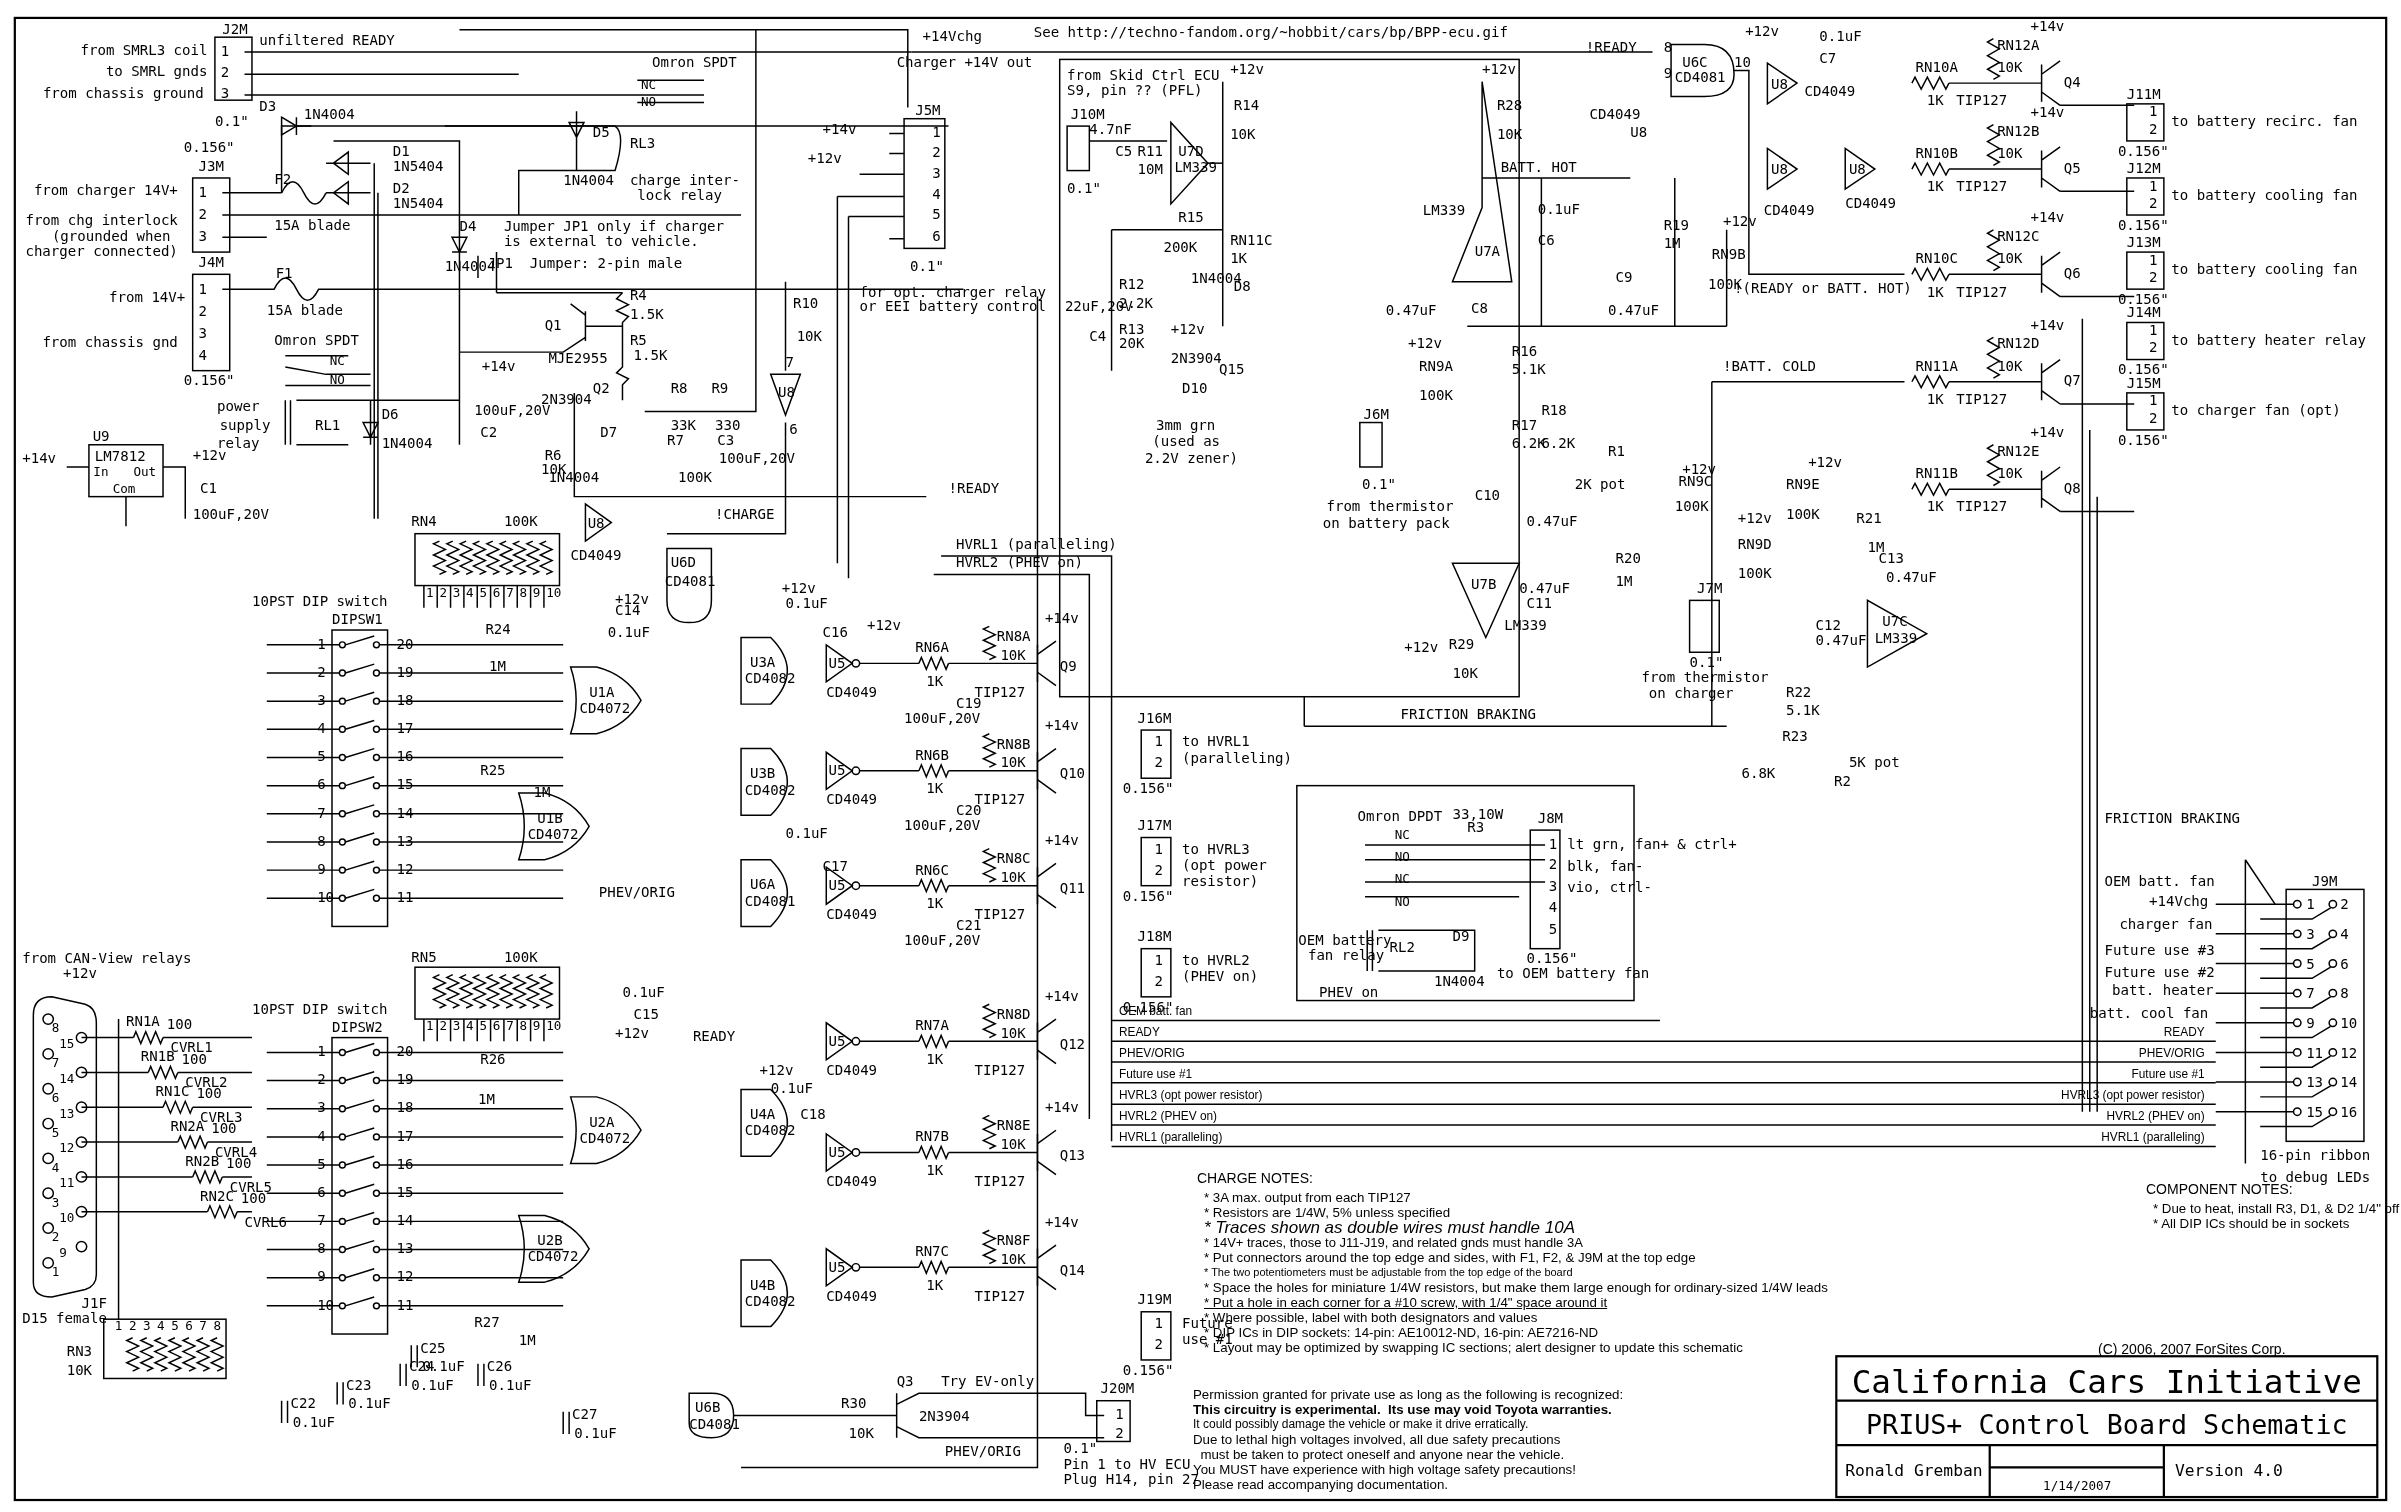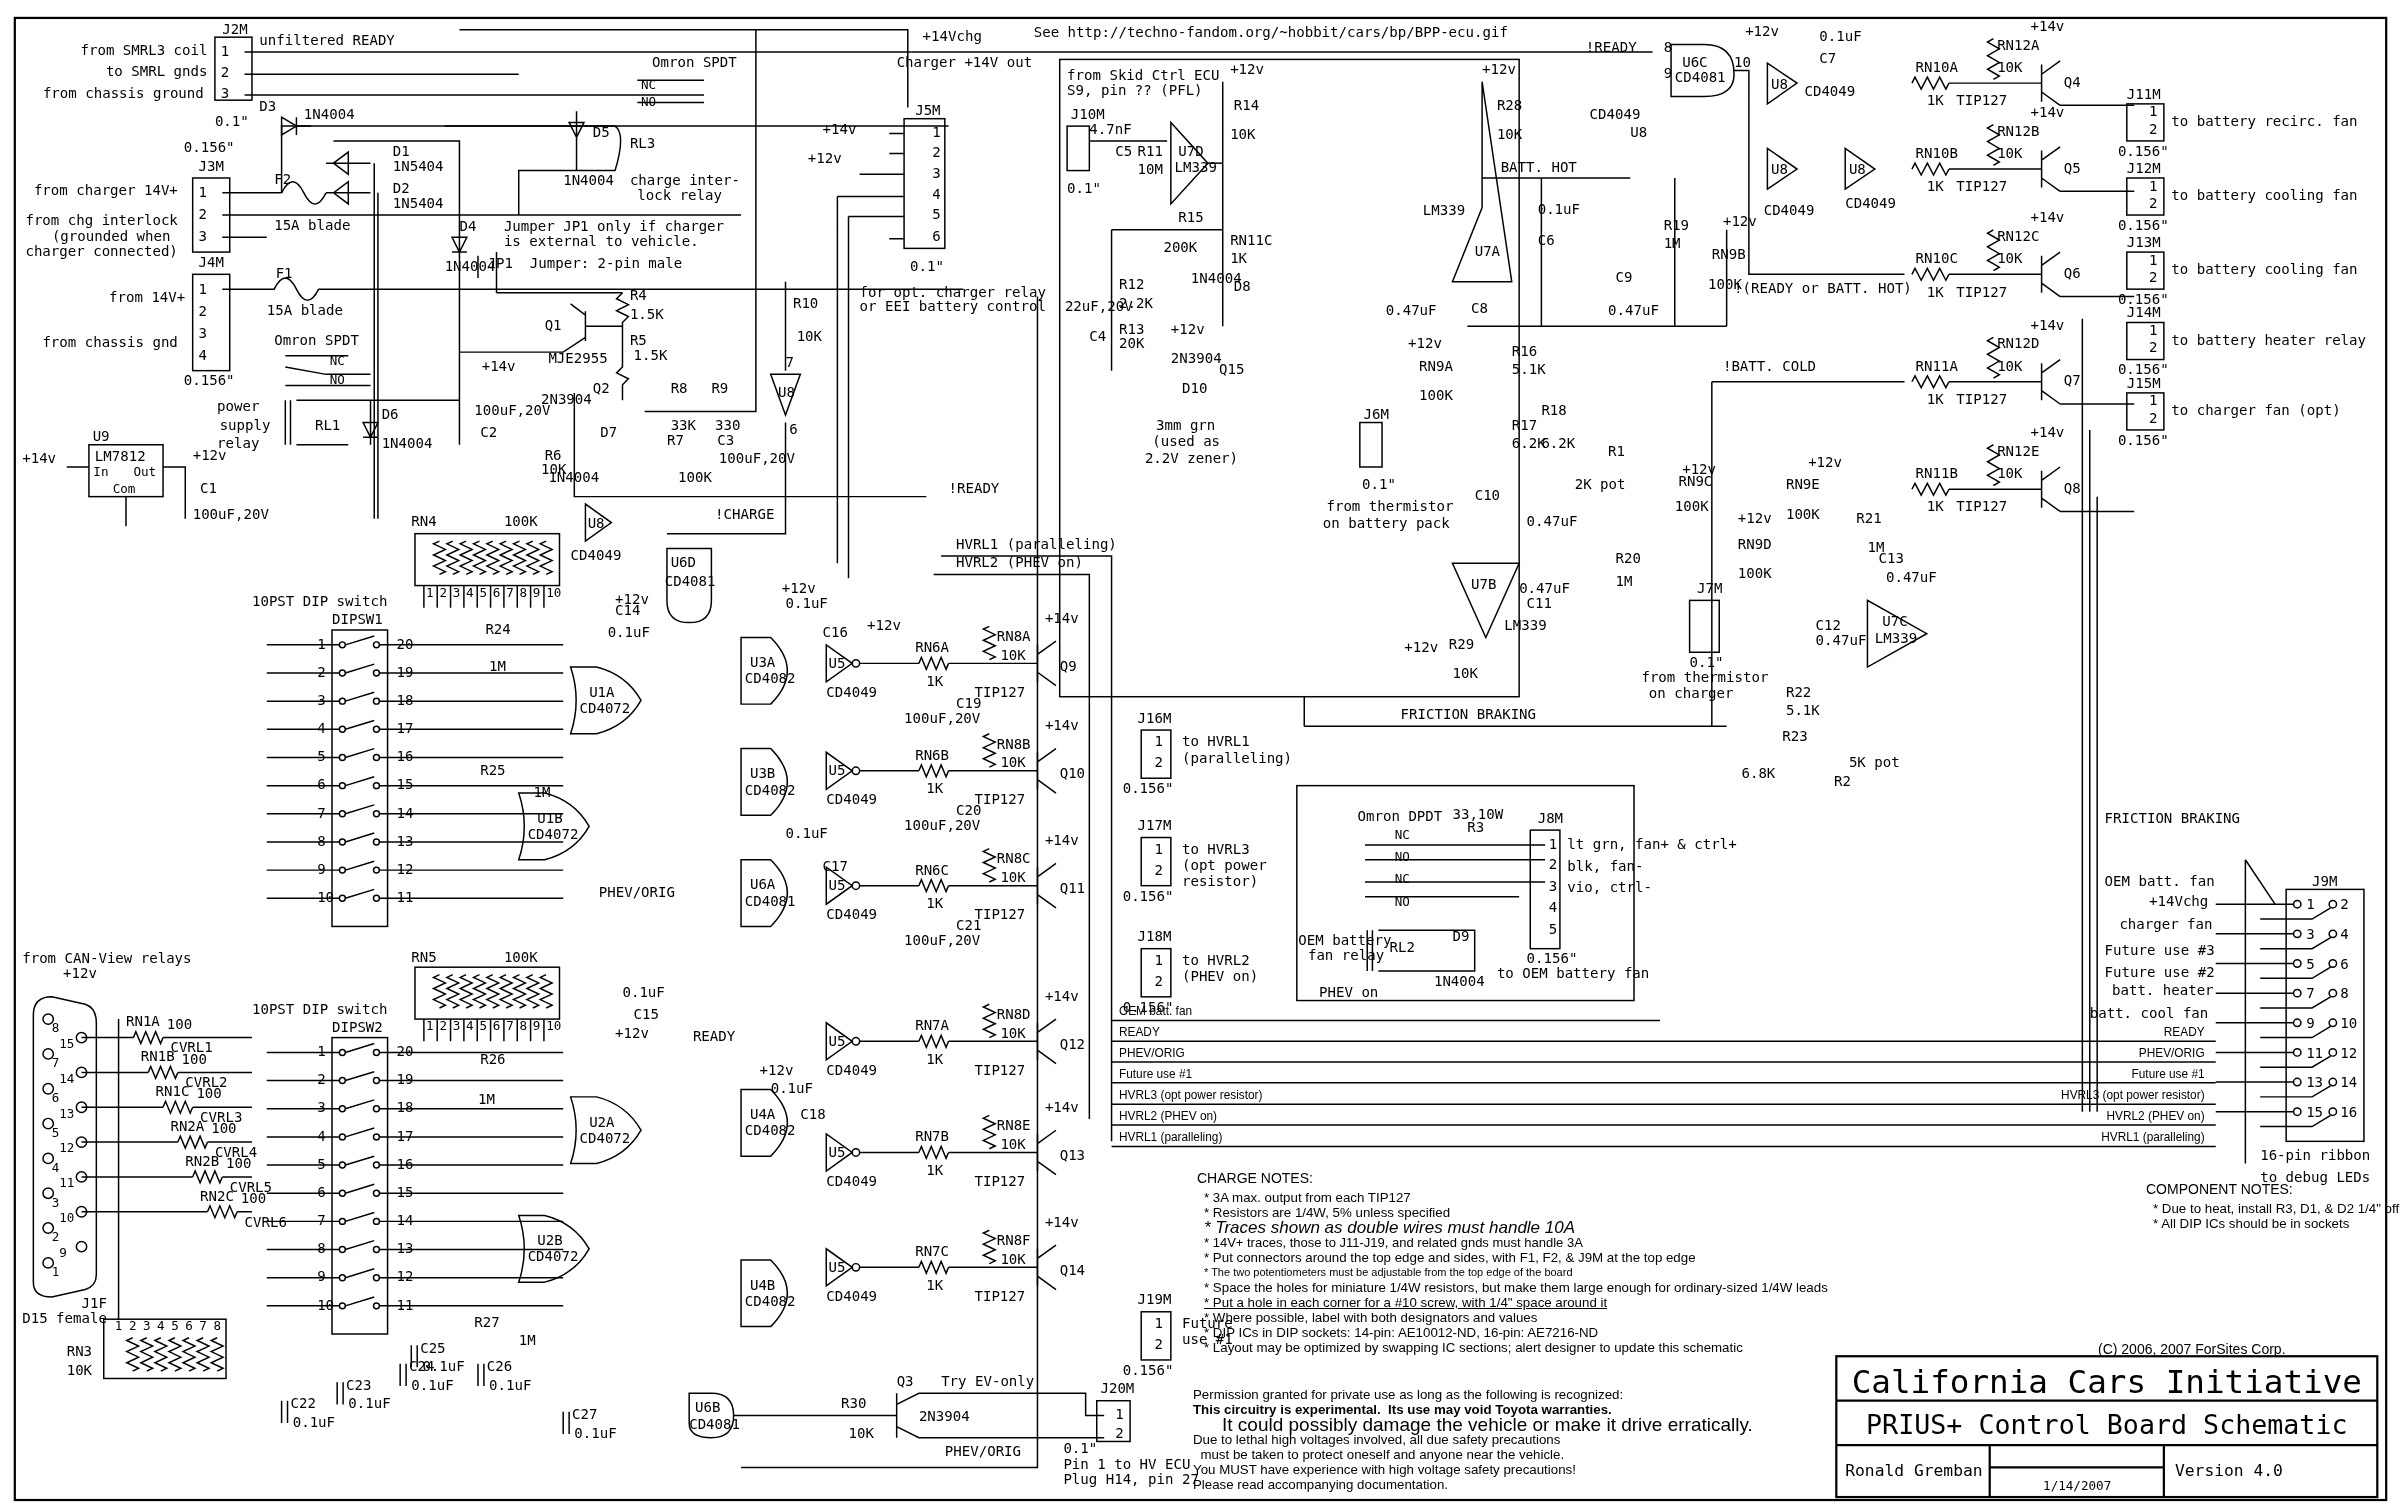--- a/index.html
+++ b/index.html
@@ -1186,19 +1186,19 @@
   </div>
 <div class="note" style="left:2146px;top:1178px;font-size:14px;">COMPONENT NOTES:</div>
 <div id="component-notes" style="position:absolute;left:2153px;top:1201px;">
     <div class="note" style="position: relative; line-height: 15px; font-size: 13.3px;">* Due to heat, install R3, D1, &amp; D2 1/4" off the board</div>
     <div class="note" style="position: relative; line-height: 15px; font-size: 13.3px;">* All DIP ICs should be in sockets</div>
   </div>
 <div class="note" style="left:2098px;top:1338px;font-size:14px;">(C) 2006, 2007 ForSites Corp.</div>
 <div id="permission" style="position:absolute;left:1193px;top:1387px;">
     <div class="note" style="position: relative; line-height: 15px; font-size: 13.3px;">Permission granted for private use as long as the following is recognized:</div>
     <div class="note" style="position: relative; line-height: 15px; font-size: 13.3px; font-weight: bold;">This circuitry is experimental.  Its use may void Toyota warranties.</div>
-    <div class="note" style="position: relative; line-height: 15px; font-size: 19px; margin-left: 29px;">It could possibly damage the vehicle or make it drive erratically.</div>
+    <div class="note" style="position: relative; line-height: 15px; font-size: 12px;">It could possibly damage the vehicle or make it drive erratically.</div>
     <div class="note" style="position: relative; line-height: 15px; font-size: 13.3px;">Due to lethal high voltages involved, all due safety precautions</div>
     <div class="note" style="position: relative; line-height: 15px; font-size: 13.3px;">  must be taken to protect oneself and anyone near the vehicle.</div>
     <div class="note" style="position: relative; line-height: 15px; font-size: 13.3px;">You MUST have experience with high voltage safety precautions!</div>
     <div class="note" style="position: relative; line-height: 15px; font-size: 13.3px;">Please read accompanying documentation.</div>
   </div>
 
 
 </body></html>

